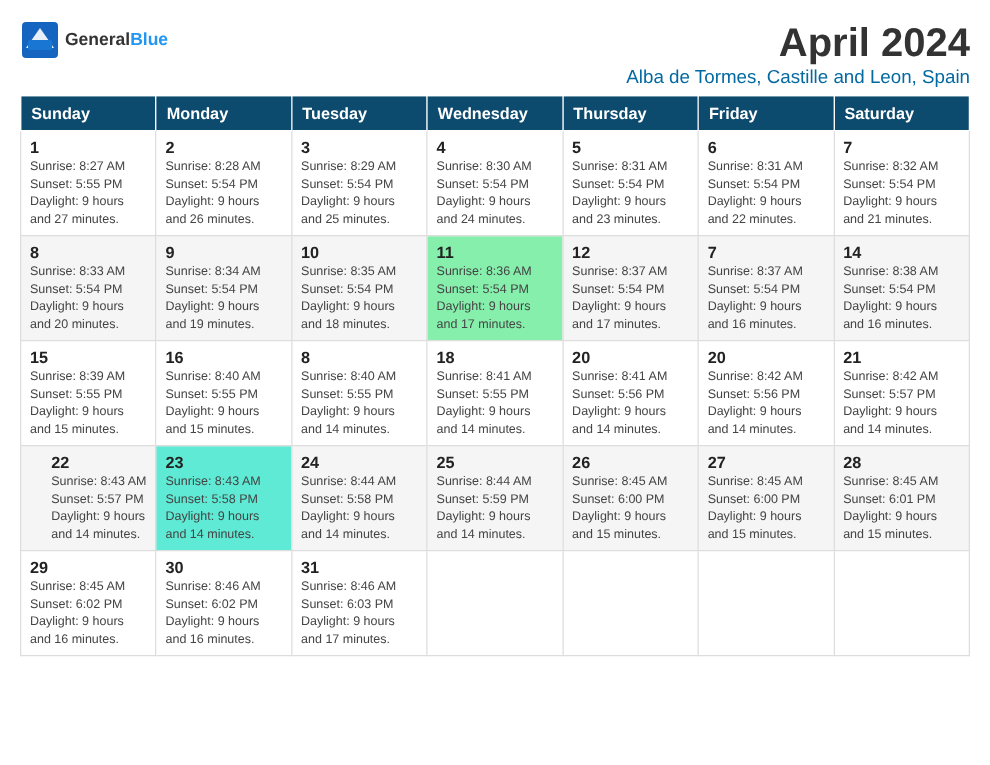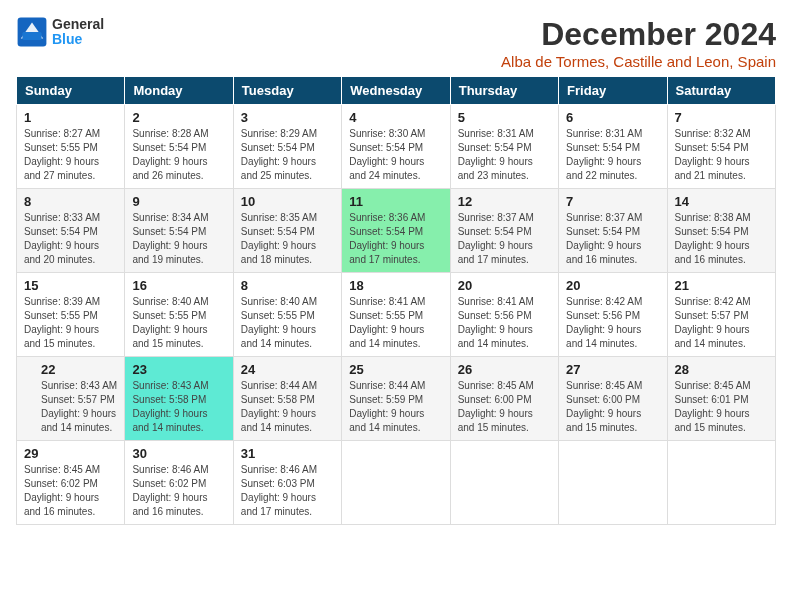--- a/index.html
+++ b/index.html
@@ -16,42 +16,43 @@
       align-items: flex-start;
       margin-bottom: 4px;
     }
     .logo {
       display: flex;
       align-items: center;
       gap: 4px;
     }
     .logo-text {
       display: flex;
-      flex-direction: column;
+      flex-direction: row;
       font-size: 14px;
       font-weight: bold;
       line-height: 1.1;
+      align-items: center;
     }
     .logo-text span:first-child { color: #333; }
     .logo-text span:last-child { color: #2196F3; }
     .logo-icon {
       width: 32px;
       height: 32px;
     }
     .title-block {
       text-align: right;
     }
     .month-title {
       font-size: 32px;
       font-weight: bold;
       color: #333;
     }
     .subtitle {
       font-size: 15px;
-      color: #c2410c;
+      color: #0369a1;
     }
     .calendar {
       width: 100%;
       border-collapse: collapse;
       margin-top: 6px;
     }
     .calendar th {
       background-color: #0c4a6e;
       color: #fff;
       text-align: left;
@@ -97,21 +98,21 @@
       <rect x="2" y="2" width="36" height="36" rx="4" fill="#1565C0"></rect>
       <polygon points="20,8 34,28 6,28" fill="#fff" opacity="0.9"></polygon>
       <rect x="8" y="20" width="24" height="10" rx="2" fill="#1976D2"></rect>
     </svg>
     <div class="logo-text">
       <span>General</span>
       <span>Blue</span>
     </div>
   </div>
   <div class="title-block">
-    <div class="month-title">December 2024</div>
+    <div class="month-title">April 2024</div>
     <div class="subtitle">Alba de Tormes, Castille and Leon, Spain</div>
   </div>
 </div>
 
 <table class="calendar">
   <thead>
     <tr>
     <th>Sunday</th>
         <th>Monday</th>
         <th>Tuesday</th>

